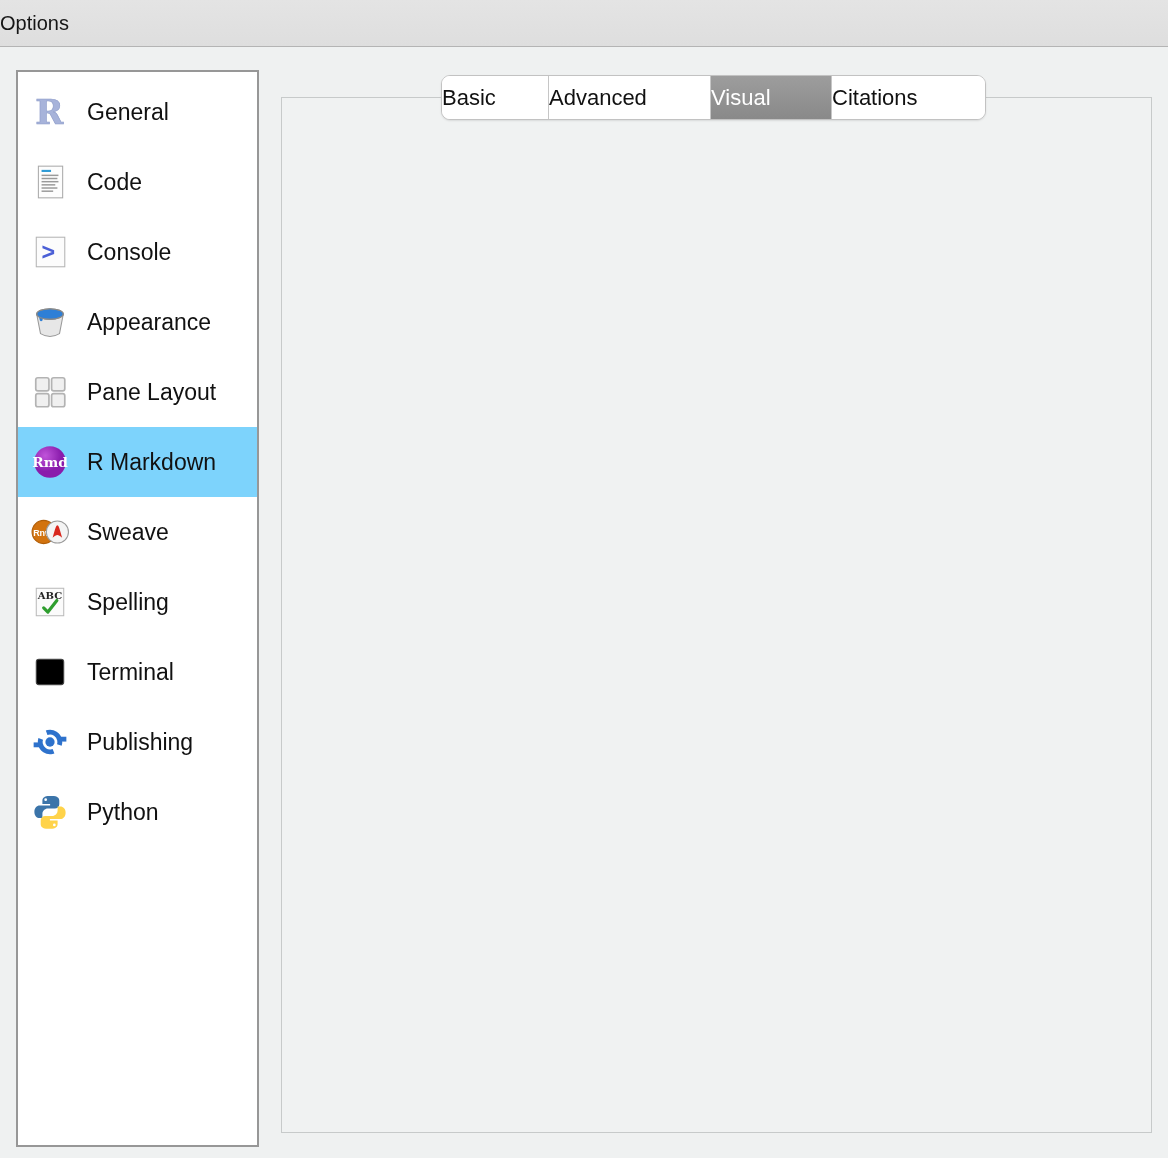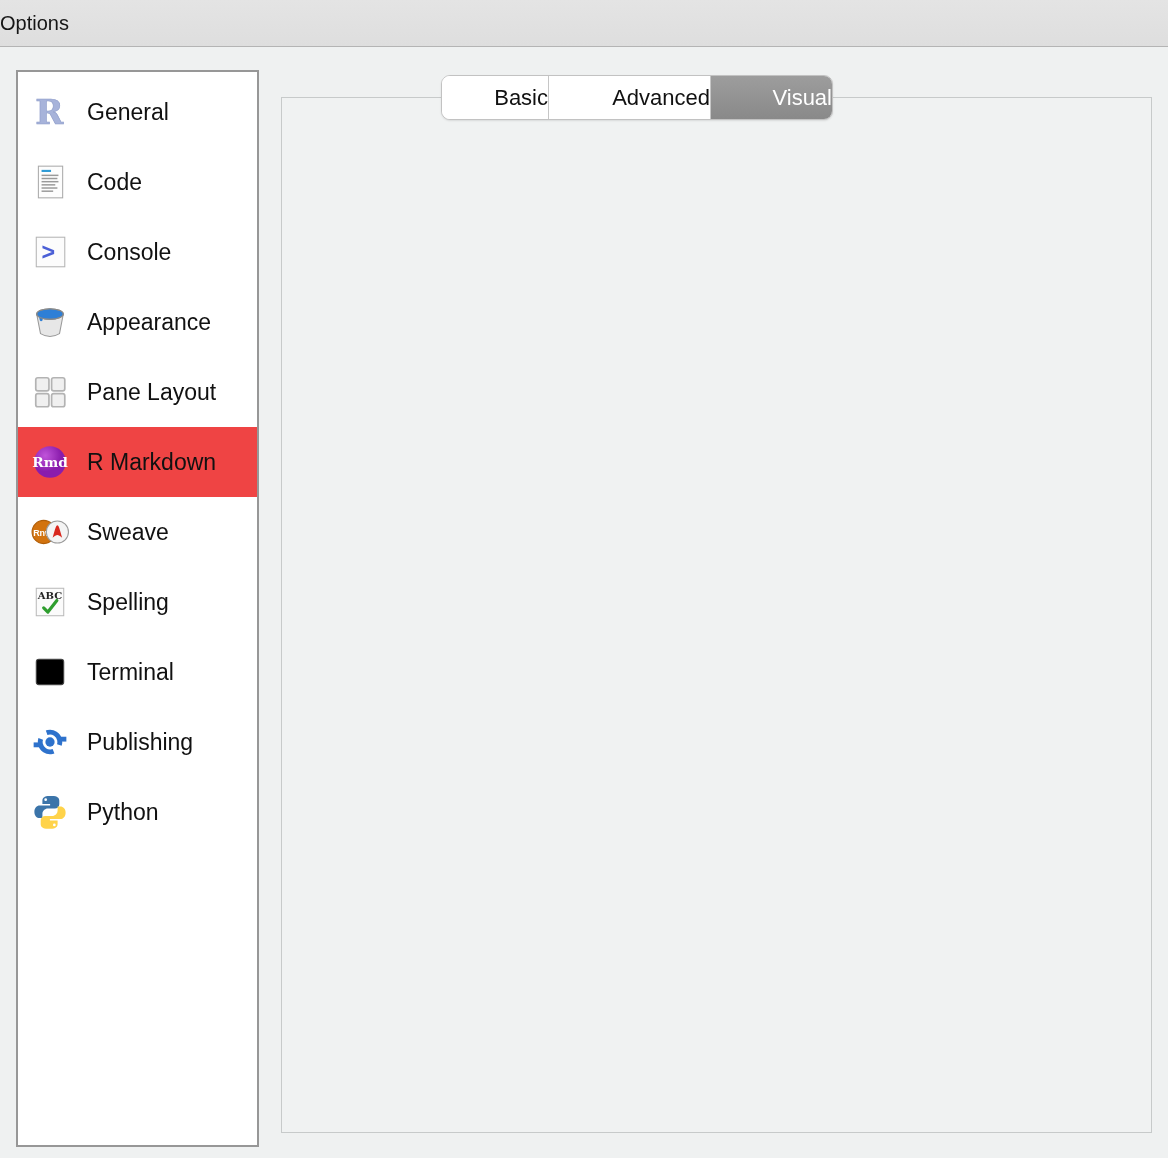--- a/index.html
+++ b/index.html
@@ -21,33 +21,33 @@
   
   .sidebar{
     position:absolute; left:16px; top:70px; width:243px; height:1077px;
     background:#fff; border:2px solid #979797;
     padding-top:5px; overflow:hidden;
   }
   .side-item{
     height:70px; display:flex; align-items:center; padding-left:12px;
     cursor:default;
   }
-  .side-item.selected{ background:#ef4444; }
+  .side-item.selected{ background:#7dd3fc; }
   .side-icon{ width:40px; height:40px; display:flex; align-items:center; justify-content:center; flex:0 0 40px; }
   .side-label{ margin-left:17px; font-size:23px; color:#111; white-space:nowrap; }
   
   .tabbar{
     position:absolute; left:441px; top:75px; height:45px;
     display:flex; background:#fff;
     border:1px solid #c2c2c2; border-radius:9px; overflow:hidden;
     box-shadow:0 1px 2px rgba(0,0,0,.10);
     z-index:5;
   }
   .tab{
-    height:43px; line-height:43px; text-align:right; font-size:22px; color:#111;
+    height:43px; line-height:43px; text-align:left; font-size:22px; color:#111;
     border-right:1px solid #c6c6c6; background:#fff;
   }
   .tab:last-child{ border-right:none; }
   .tab.selected{ background:linear-gradient(#9d9d9d,#898989); color:#fff; }
   .tab-basic{ width:107px; } .tab-advanced{ width:162px; }
   .tab-visual{ width:121px; } .tab-citations{ width:153px; }
   
   .panel{
     position:absolute; left:281px; top:97px; width:871px; height:1036px;
     border:1px solid #c7caca; background:#f0f2f2; z-index:1;
@@ -244,20 +244,21 @@
     </span>
     <span class="side-label">Python</span>
   </div>
 
 </div>
 
 <div class="tabbar">
   <div class="tab tab-basic">Basic</div>
   <div class="tab tab-advanced">Advanced</div>
   <div class="tab tab-visual selected">Visual</div>
+  <div class="tab tab-citations">Citations</div>
 </div>
 
 <div class="panel"></div>
 
 <div class="heading" style="left:310px; top:152px;">General</div>
 
 <div class="row" style="left:310px; top:206px; height:32px;">
   <span class="checkbox checked"></span>
   <span class="lbl">Use visual editor by default for new documents</span>
 </div>

